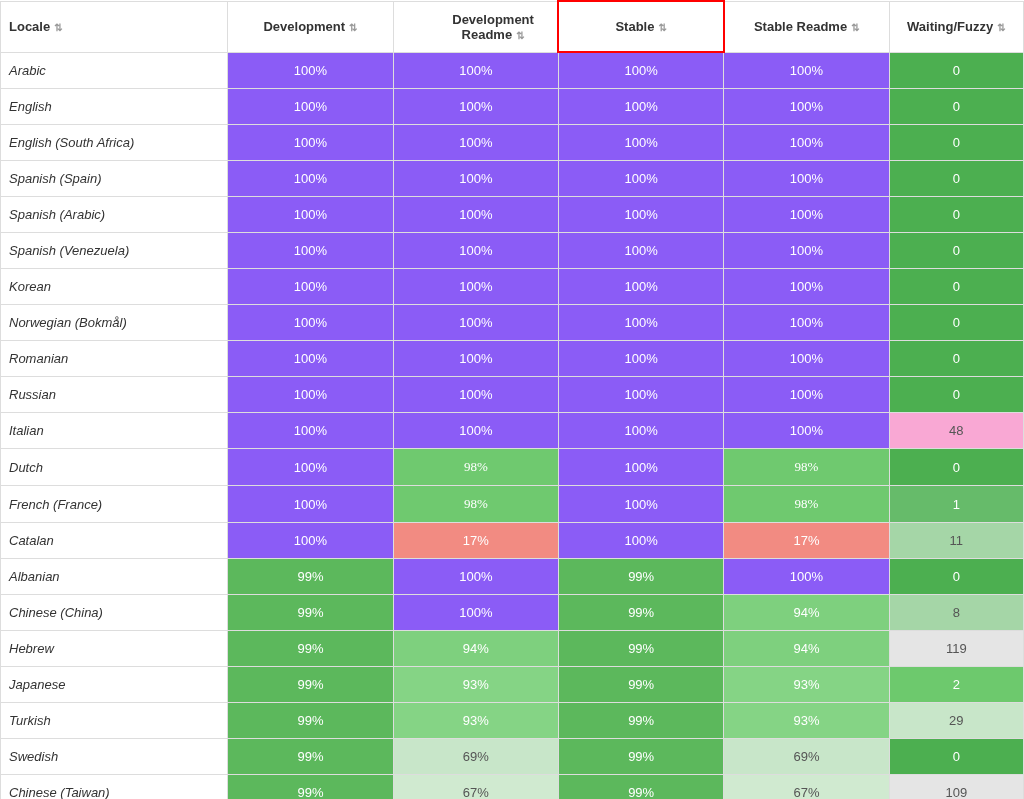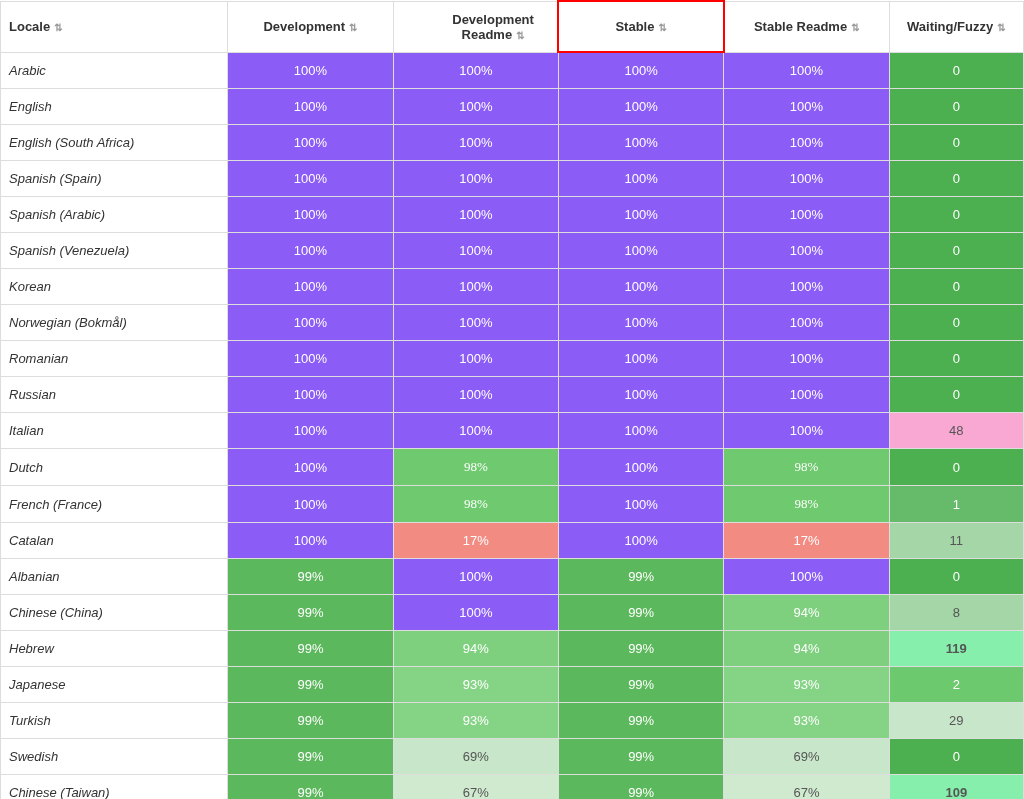--- a/index.html
+++ b/index.html
@@ -68,21 +68,21 @@
     .cell-green-93 { background-color: #85d485; color: #fff; }
     .cell-green-69 { background-color: #c8e6c9; color: #555; }
     .cell-green-67 { background-color: #d0ead0; color: #555; }
     .cell-red { background-color: #f28b82; color: #fff; }
     .cell-light-gray { background-color: #f9a8d4; color: #555; }
     .cell-waiting-0 { background-color: #4caf50; color: #fff; }
     .cell-waiting-1 { background-color: #66bb6a; color: #fff; }
     .cell-waiting-2 { background-color: #6dc96d; color: #fff; }
     .cell-waiting-small { background-color: #a5d6a7; color: #555; }
     .cell-waiting-medium { background-color: #c8e6c9; color: #555; }
-    .cell-waiting-xlarge { background-color: #86efac; color: #555; font-weight: bold; }
+    .cell-waiting-xlarge { background-color: #e5e5e5; color: #555; }
   </style>
 </head>
 <body>
 
 <div class="table-container">
   <table>
     <thead>
       <tr id="header-row">
       <th style="width: 220px;"><span>Locale</span><span class="sort-icon"> ⇅</span></th>
           <th style="width: 160px;"><span>Development</span><span class="sort-icon"> ⇅</span></th>

